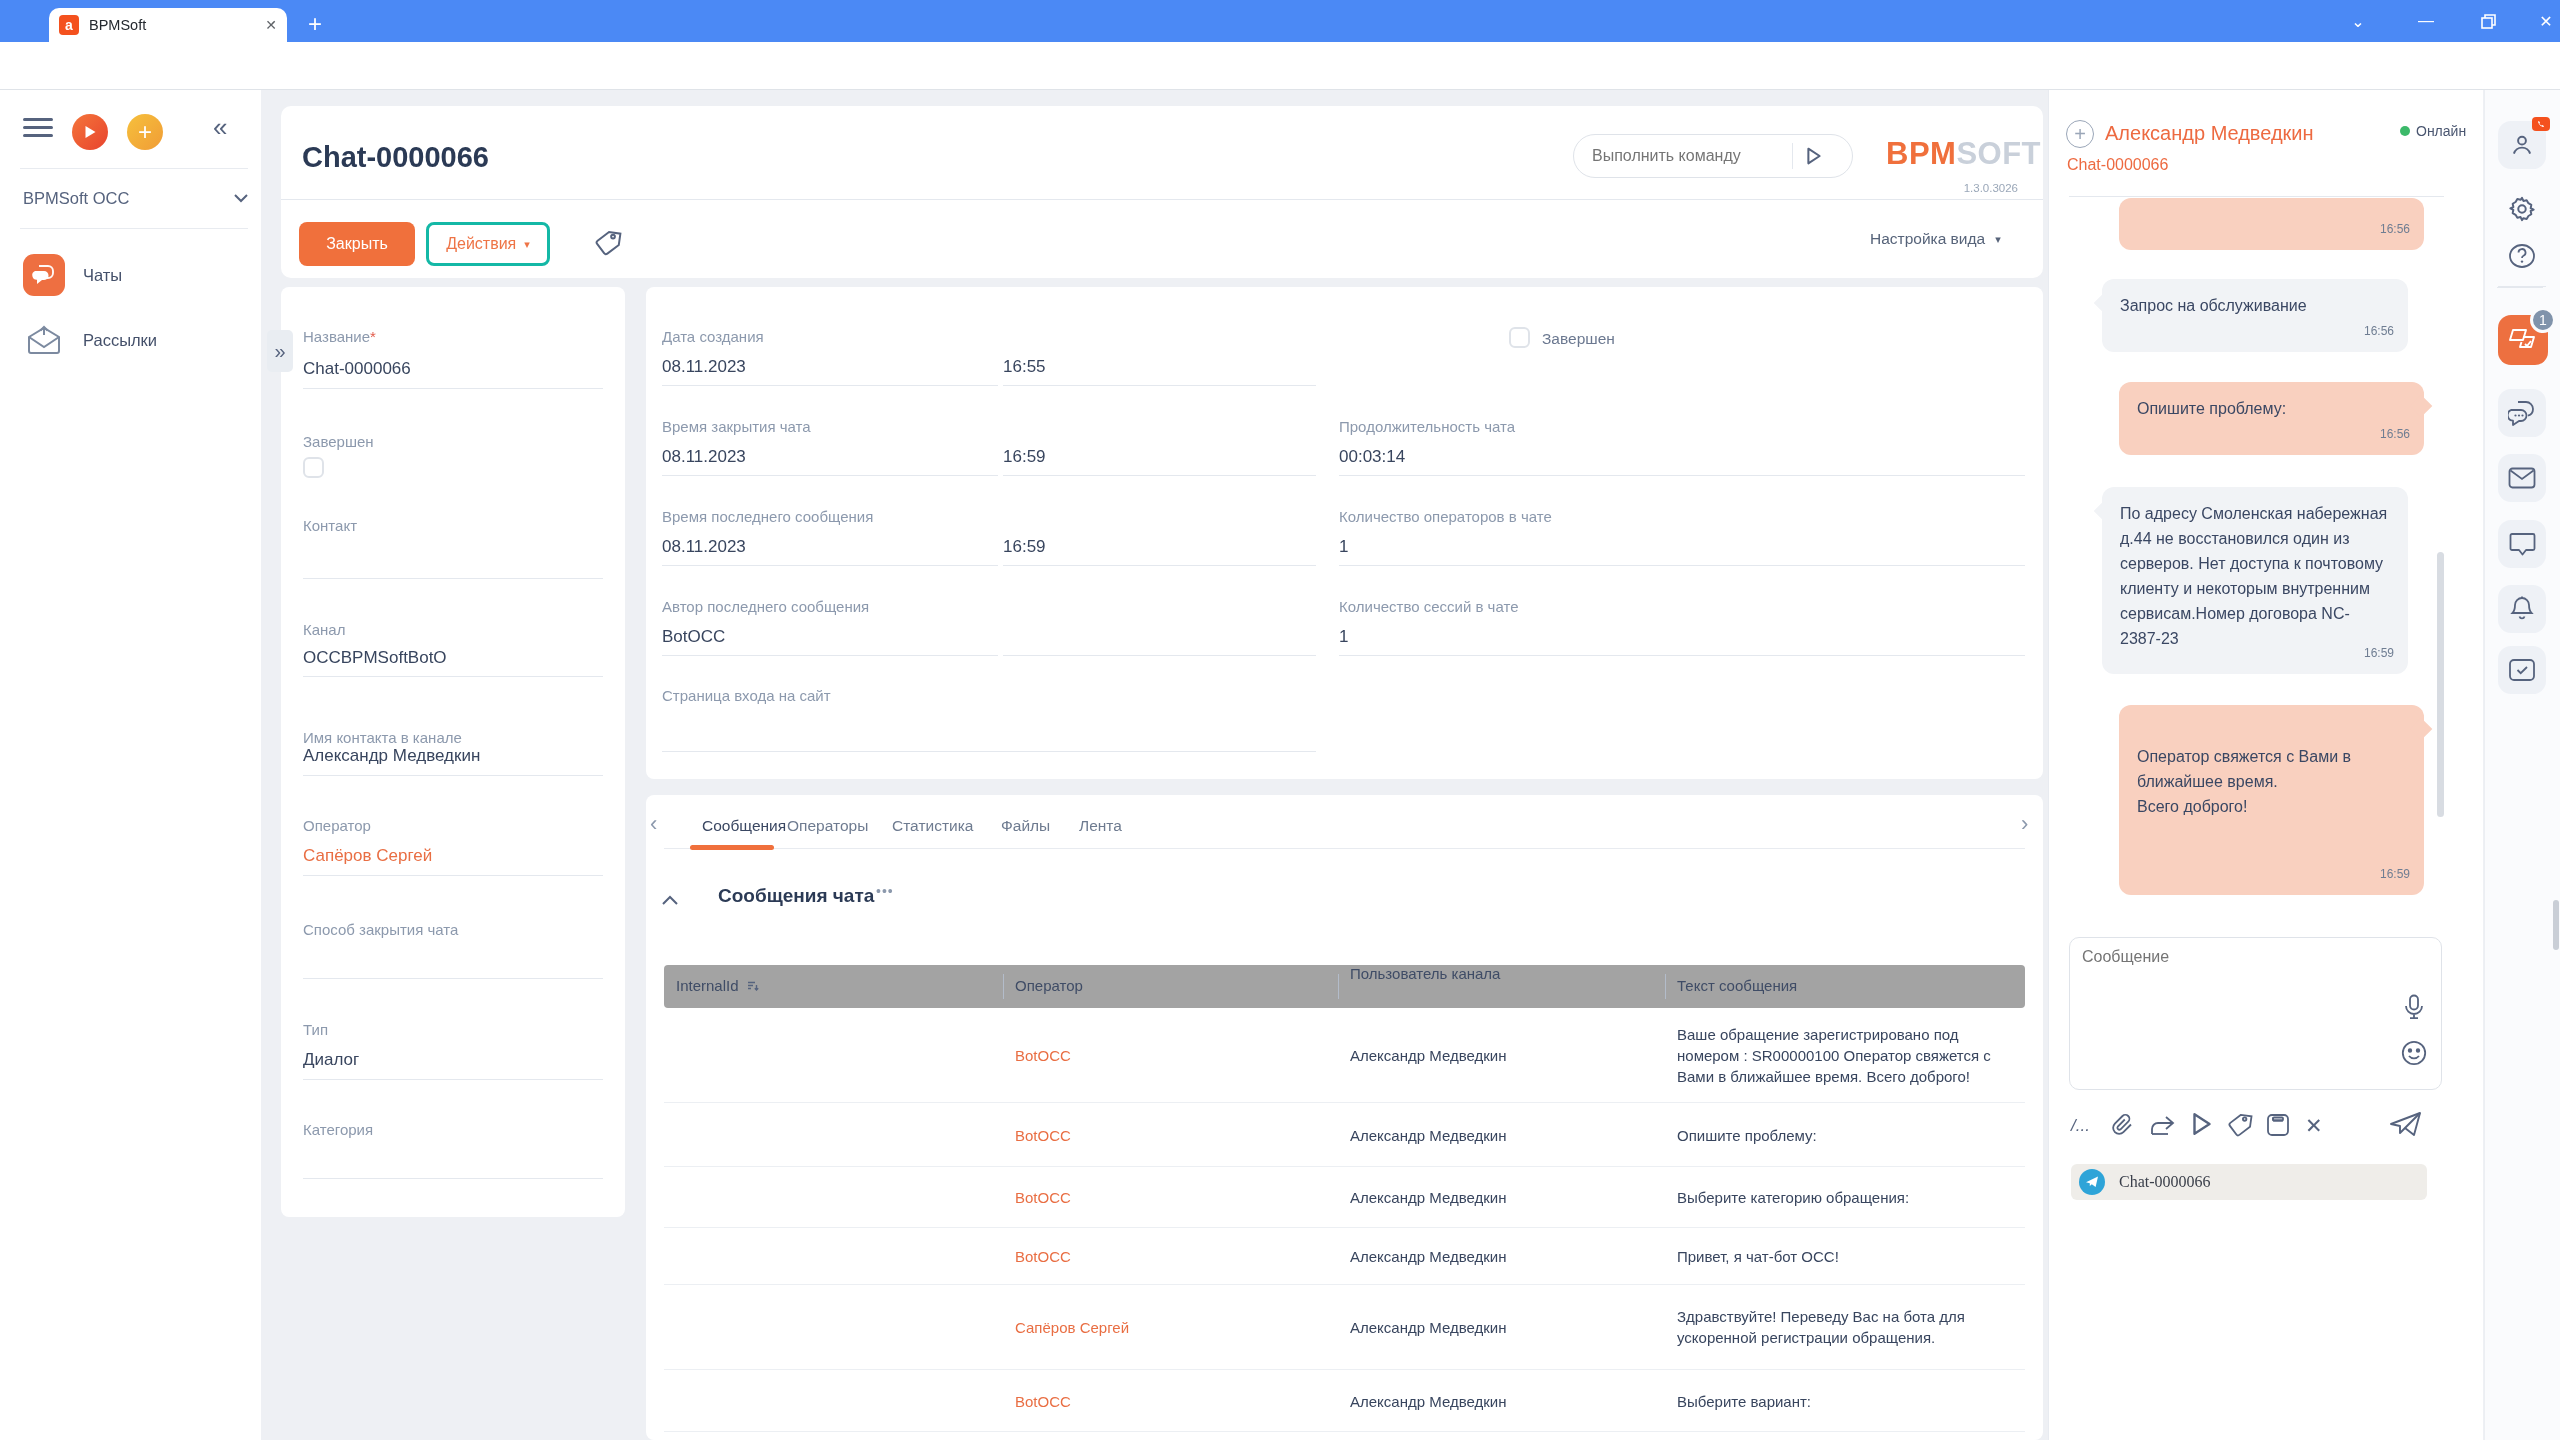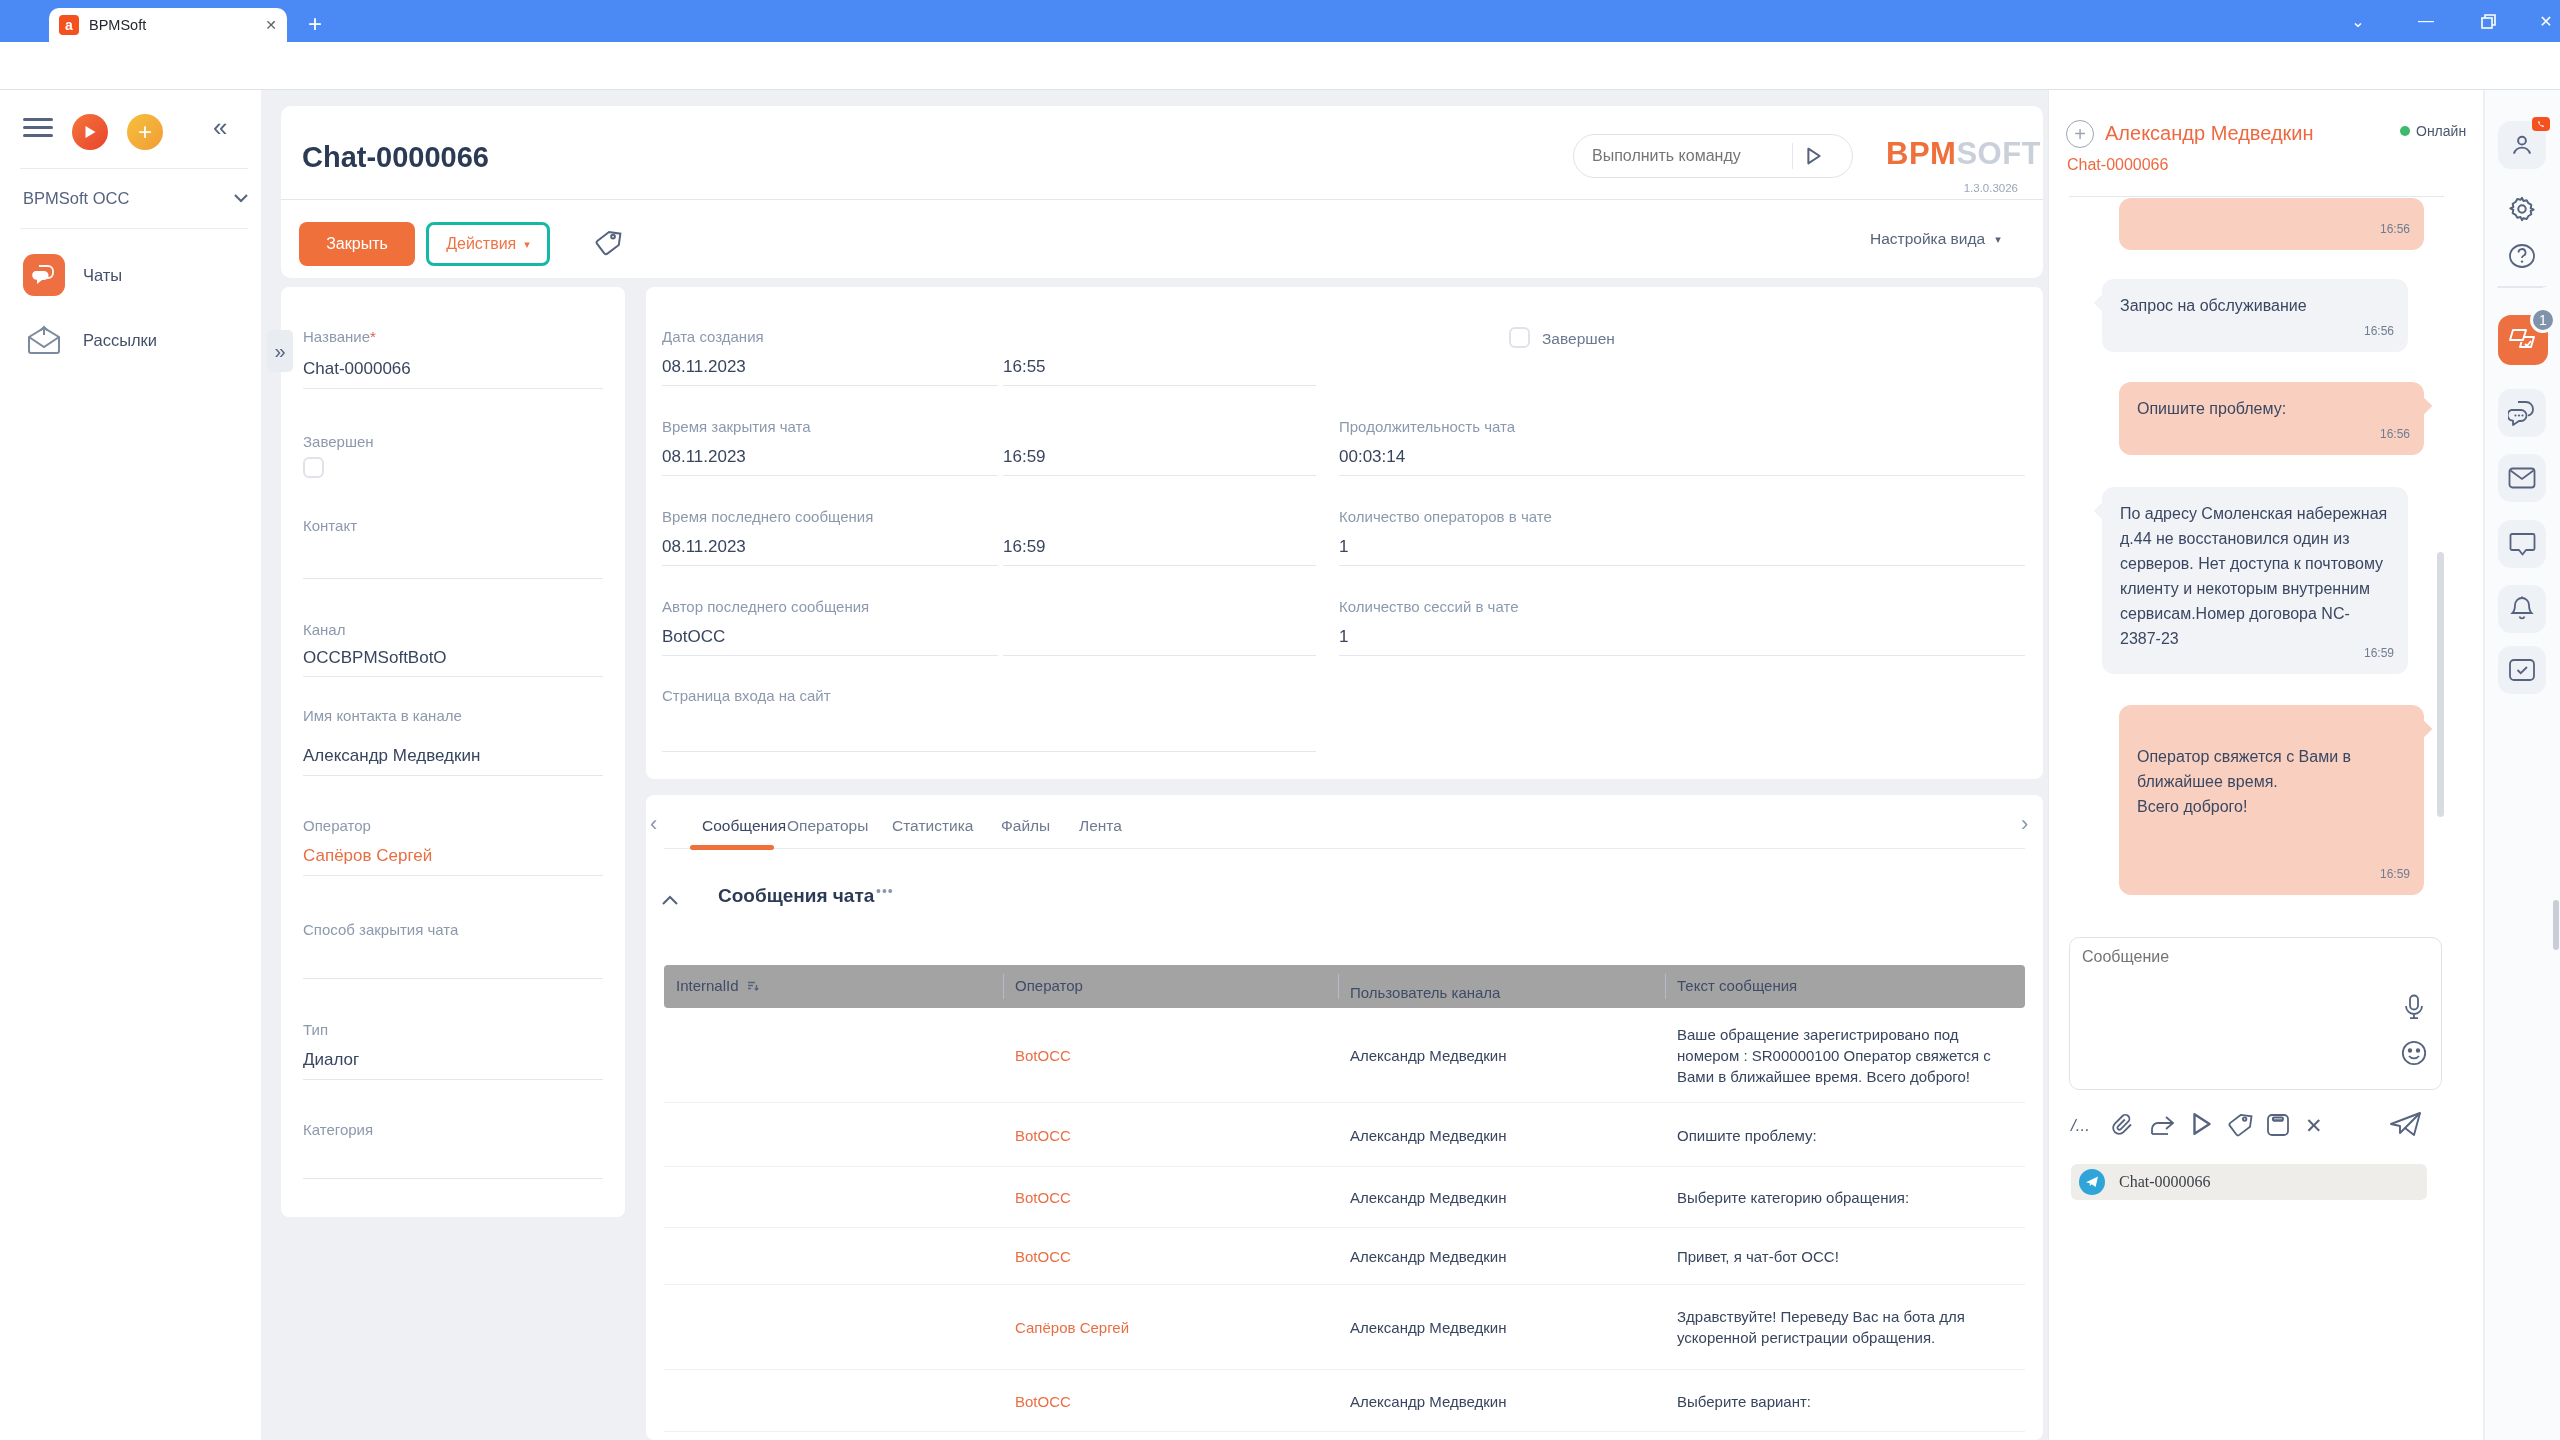--- a/index.html
+++ b/index.html
@@ -255,21 +255,21 @@
       <div class="lbl" style="left:22px; top:146px;">Завершен</div>
       <div class="checkbox" style="left:22px; top:170px;"></div>
 
       <div class="lbl" style="left:22px; top:230px;">Контакт</div>
       <div class="ln" style="left:22px; top:291px; width:300px;"></div>
 
       <div class="lbl" style="left:22px; top:334px;">Канал</div>
       <div class="val" style="left:22px; top:361px;">OCCBPMSoftBotO</div>
       <div class="ln" style="left:22px; top:389px; width:300px;"></div>
 
-      <div class="lbl" style="left:22px; top:420px;">Имя контакта в канале</div>
+      <div class="lbl" style="left:22px; top:442px;">Имя контакта в канале</div>
       <div class="val" style="left:22px; top:459px;">Александр Медведкин</div>
       <div class="ln" style="left:22px; top:488px; width:300px;"></div>
 
       <div class="lbl" style="left:22px; top:530px;">Оператор</div>
       <div class="val link" style="left:22px; top:559px;">Сапёров Сергей</div>
       <div class="ln" style="left:22px; top:588px; width:300px;"></div>
 
       <div class="lbl" style="left:22px; top:634px;">Способ закрытия чата</div>
       <div class="ln" style="left:22px; top:691px; width:300px;"></div>
 
@@ -344,21 +344,21 @@
         <div class="th" style="left:12px; top:12px; display:flex; align-items:center; gap:8px;">
           <span>InternalId</span>
           <svg class="ic" width="12" height="12" viewBox="0 0 12 12" stroke="#56637e" stroke-width="1.4" fill="none">
               <path d="M1 2.5h7M1 5.5h5M1 8.5h3"></path>
               <path d="M9.5 5v5M7.8 8.3L9.5 10l1.7-1.7"></path>
             </svg>
         </div>
         <div style="position:absolute; left:339px; top:9px; width:1px; height:25px; background:#b3bcca;"></div>
         <div class="th" style="left:351px; top:12px;">Оператор</div>
         <div style="position:absolute; left:674px; top:9px; width:1px; height:25px; background:#b3bcca;"></div>
-        <div class="th" style="left:686px; top:19px;text-align:right;">Пользователь канала</div>
+        <div class="th" style="left:686px; top:0;text-align:right;">Пользователь канала</div>
         <div style="position:absolute; left:1001px; top:9px; width:1px; height:25px; background:#b3bcca;"></div>
         <div class="th" style="left:1013px; top:12px;">Текст сообщения</div>
       </div>
 
       <div class="trow" style="top:213px; height:95px;">
         <div class="td op" style="left:351px;">BotOCC</div>
         <div class="td" style="left:686px;">Александр Медведкин</div>
         <div class="td" style="left:1013px; width:340px; white-space:normal; line-height:21px;">Ваше обращение зарегистрировано под номером : SR00000100 Оператор свяжется с Вами в ближайшее время. Всего доброго!</div>
       </div>
       <div class="trow" style="top:308px; height:64px;">

